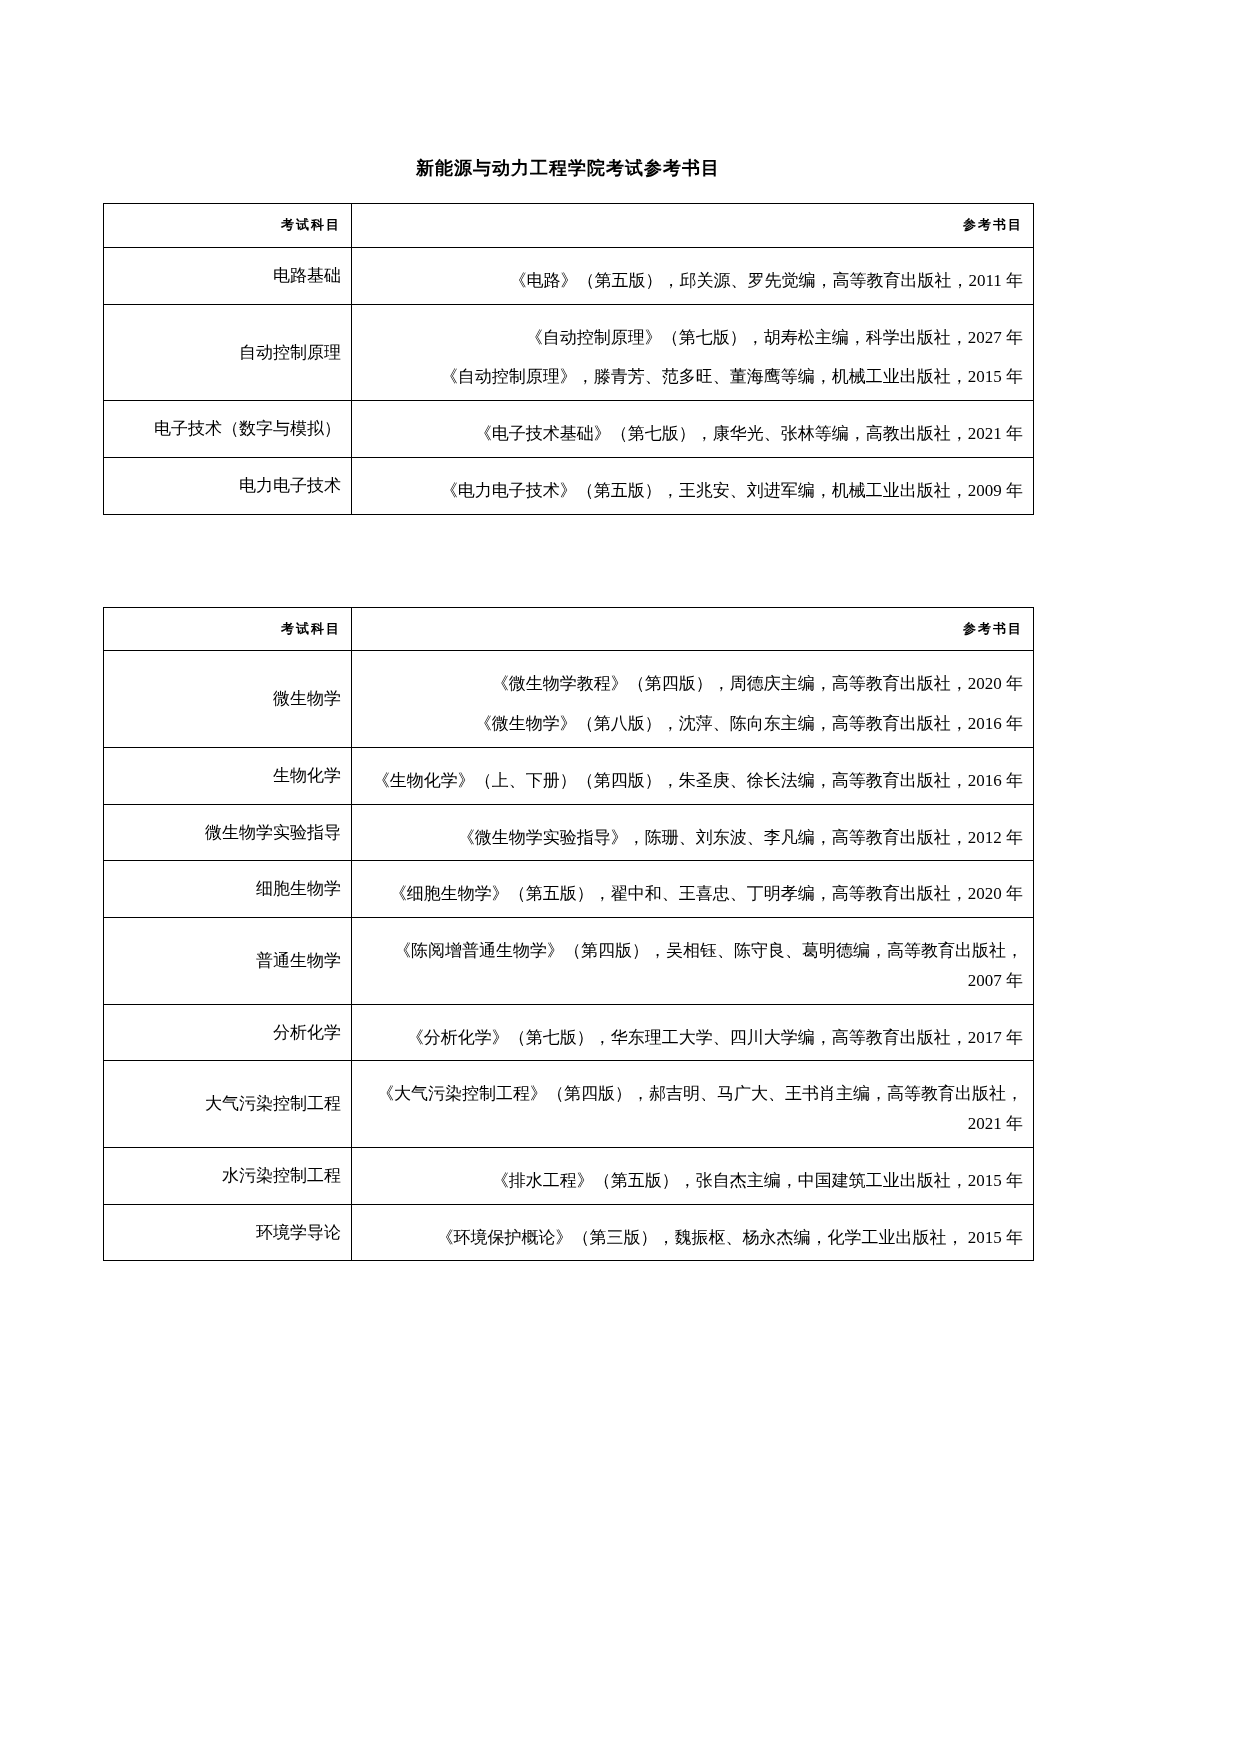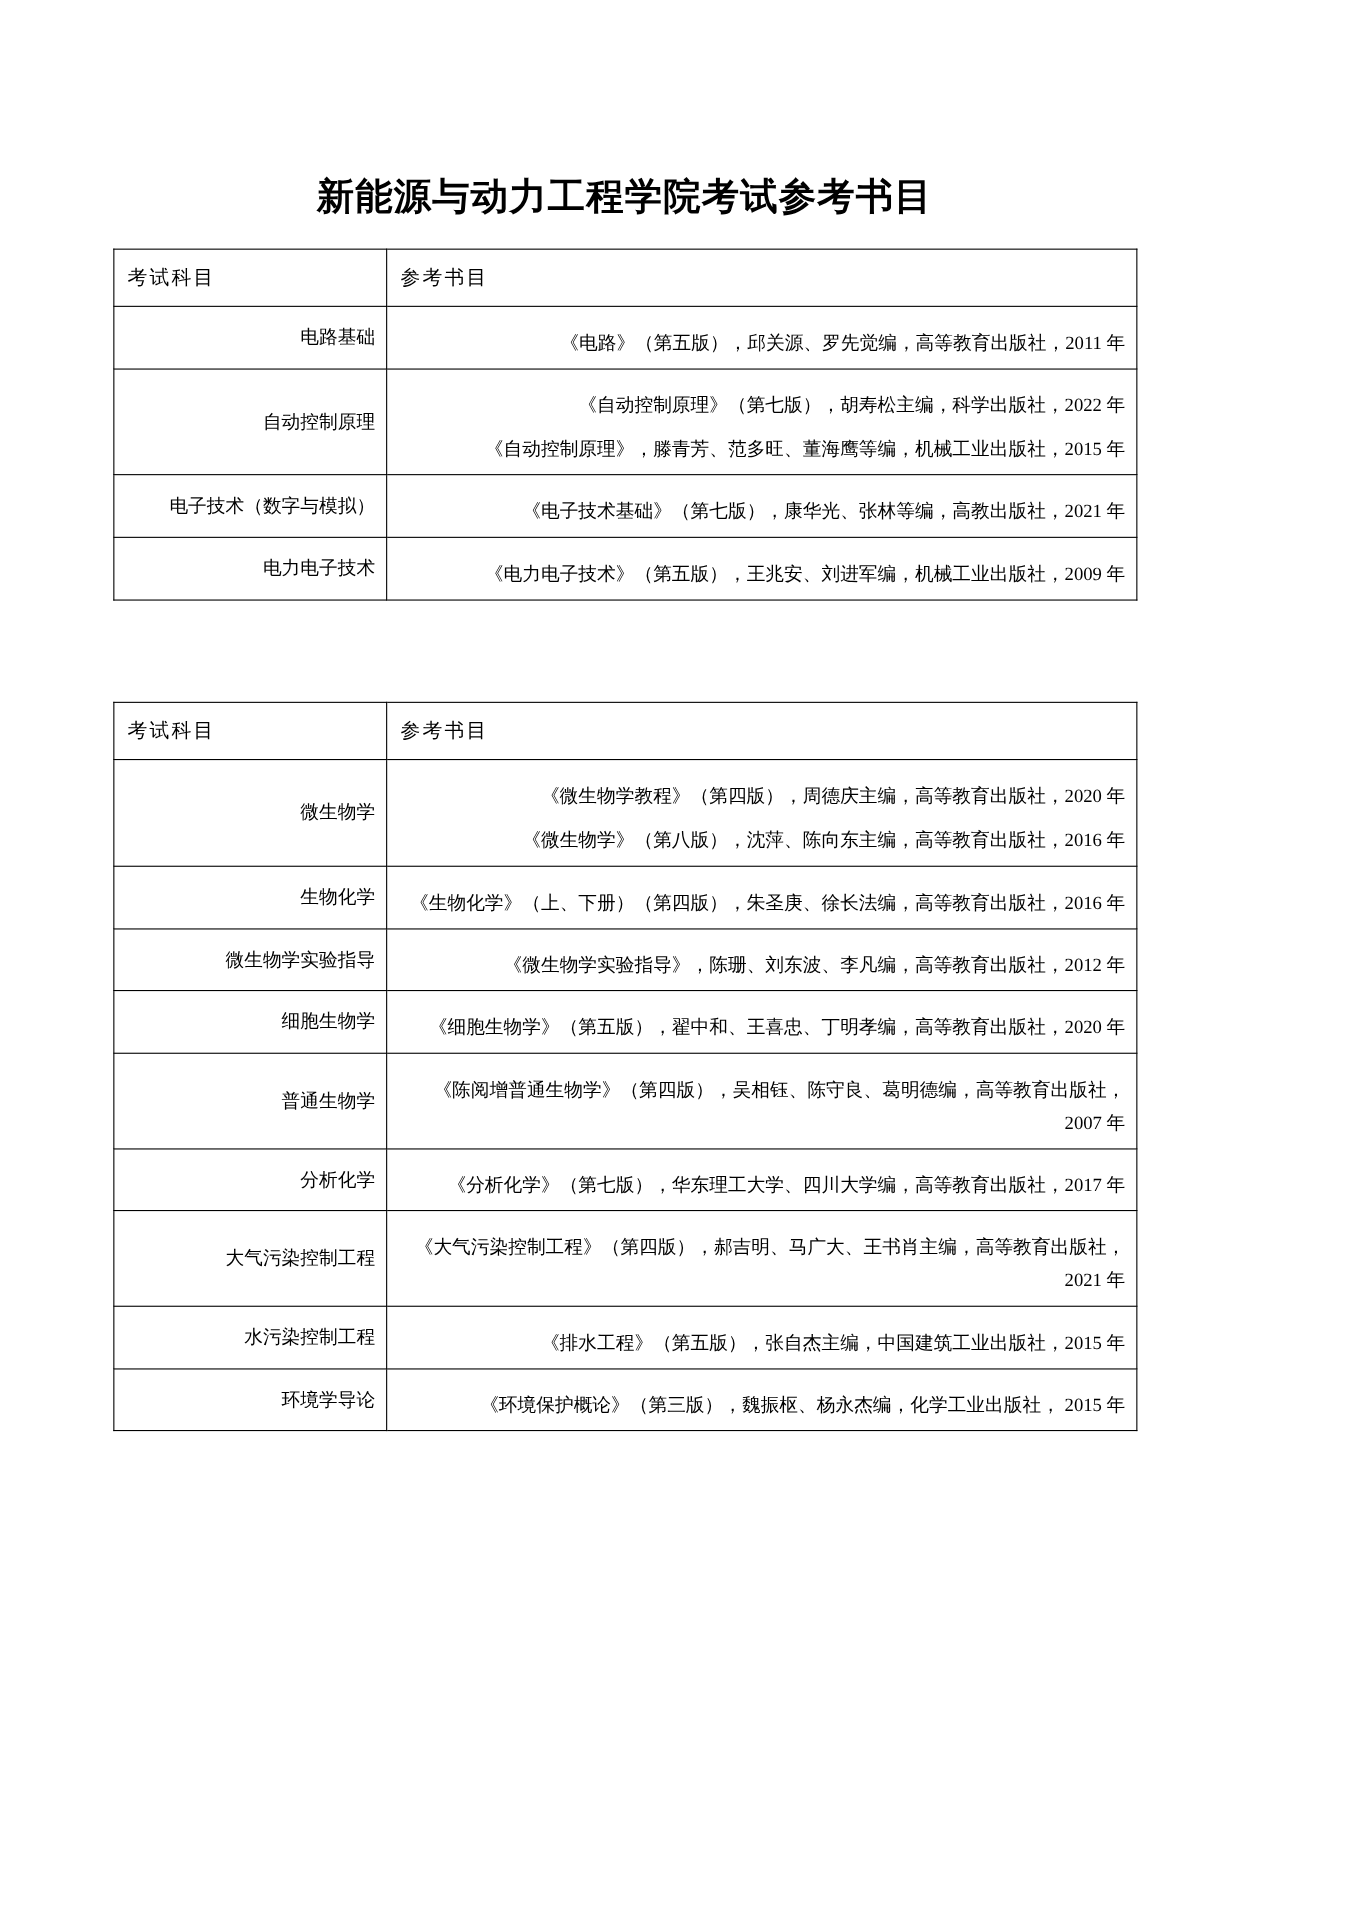--- a/index.html
+++ b/index.html
@@ -23,21 +23,21 @@
     background: #ffffff;
   }
   .content {
     position: absolute;
     left: 103px;
     top: 130px;
     width: 930px;
   }
   .section-title {
     text-align: center;
-    font-size: 34px;
+    font-size: 18px;
     font-weight: bold;
     letter-spacing: 1px;
     line-height: 1.4;
     margin: 0;
     padding: 0;
     font-family: "Liberation Sans", "DejaVu Sans", sans-serif;
   }
   .title-gap-1 { height: 26px; }
   .title-gap-2 { height: 22px; }
   .section-gap { height: 70px; }
@@ -50,24 +50,24 @@
   }
   table.ref-table td, table.ref-table th {
     border: 1.6px solid #000000;
     padding: 8px 10px 8px 12px;
     vertical-align: middle;
     line-height: 1.75;
     font-weight: normal;
     text-align: right;
   }
   table.ref-table th {
-    text-align: left;
-    font-weight: normal;
+    text-align: right;
+    font-weight: bold;
     font-family: "Liberation Sans", "DejaVu Sans", sans-serif;
-    font-size: 18px;
+    font-size: 13px;
     letter-spacing: 2px;
     padding-top: 10px;
     padding-bottom: 10px;
   }
   col.c-subject { width: 248px; }
   col.c-books   { width: 682px; }
   .book-line {
     display: block;
     white-space: nowrap;
     margin-top: 10px;
@@ -103,21 +103,21 @@
       <tbody>
         <tr>
           <td class="subject-cell">电路基础</td>
           <td>
             <span class="book-line">《电路》（第五版），邱关源、罗先觉编，高等教育出版社，2011 年</span>
           </td>
         </tr>
         <tr>
           <td class="subject-cell">自动控制原理</td>
           <td>
-            <span class="book-line">《自动控制原理》（第七版），胡寿松主编，科学出版社，2022 年</span>
+            <span class="book-line">《自动控制原理》（第七版），胡寿松主编，科学出版社，2027 年</span>
             <span class="book-line">《自动控制原理》，滕青芳、范多旺、董海鹰等编，机械工业出版社，2015 年</span>
           </td>
         </tr>
         <tr>
           <td class="subject-cell">电子技术（数字与模拟）</td>
           <td>
             <span class="book-line">《电子技术基础》（第七版），康华光、张林等编，高教出版社，2021 年</span>
           </td>
         </tr>
         <tr>

